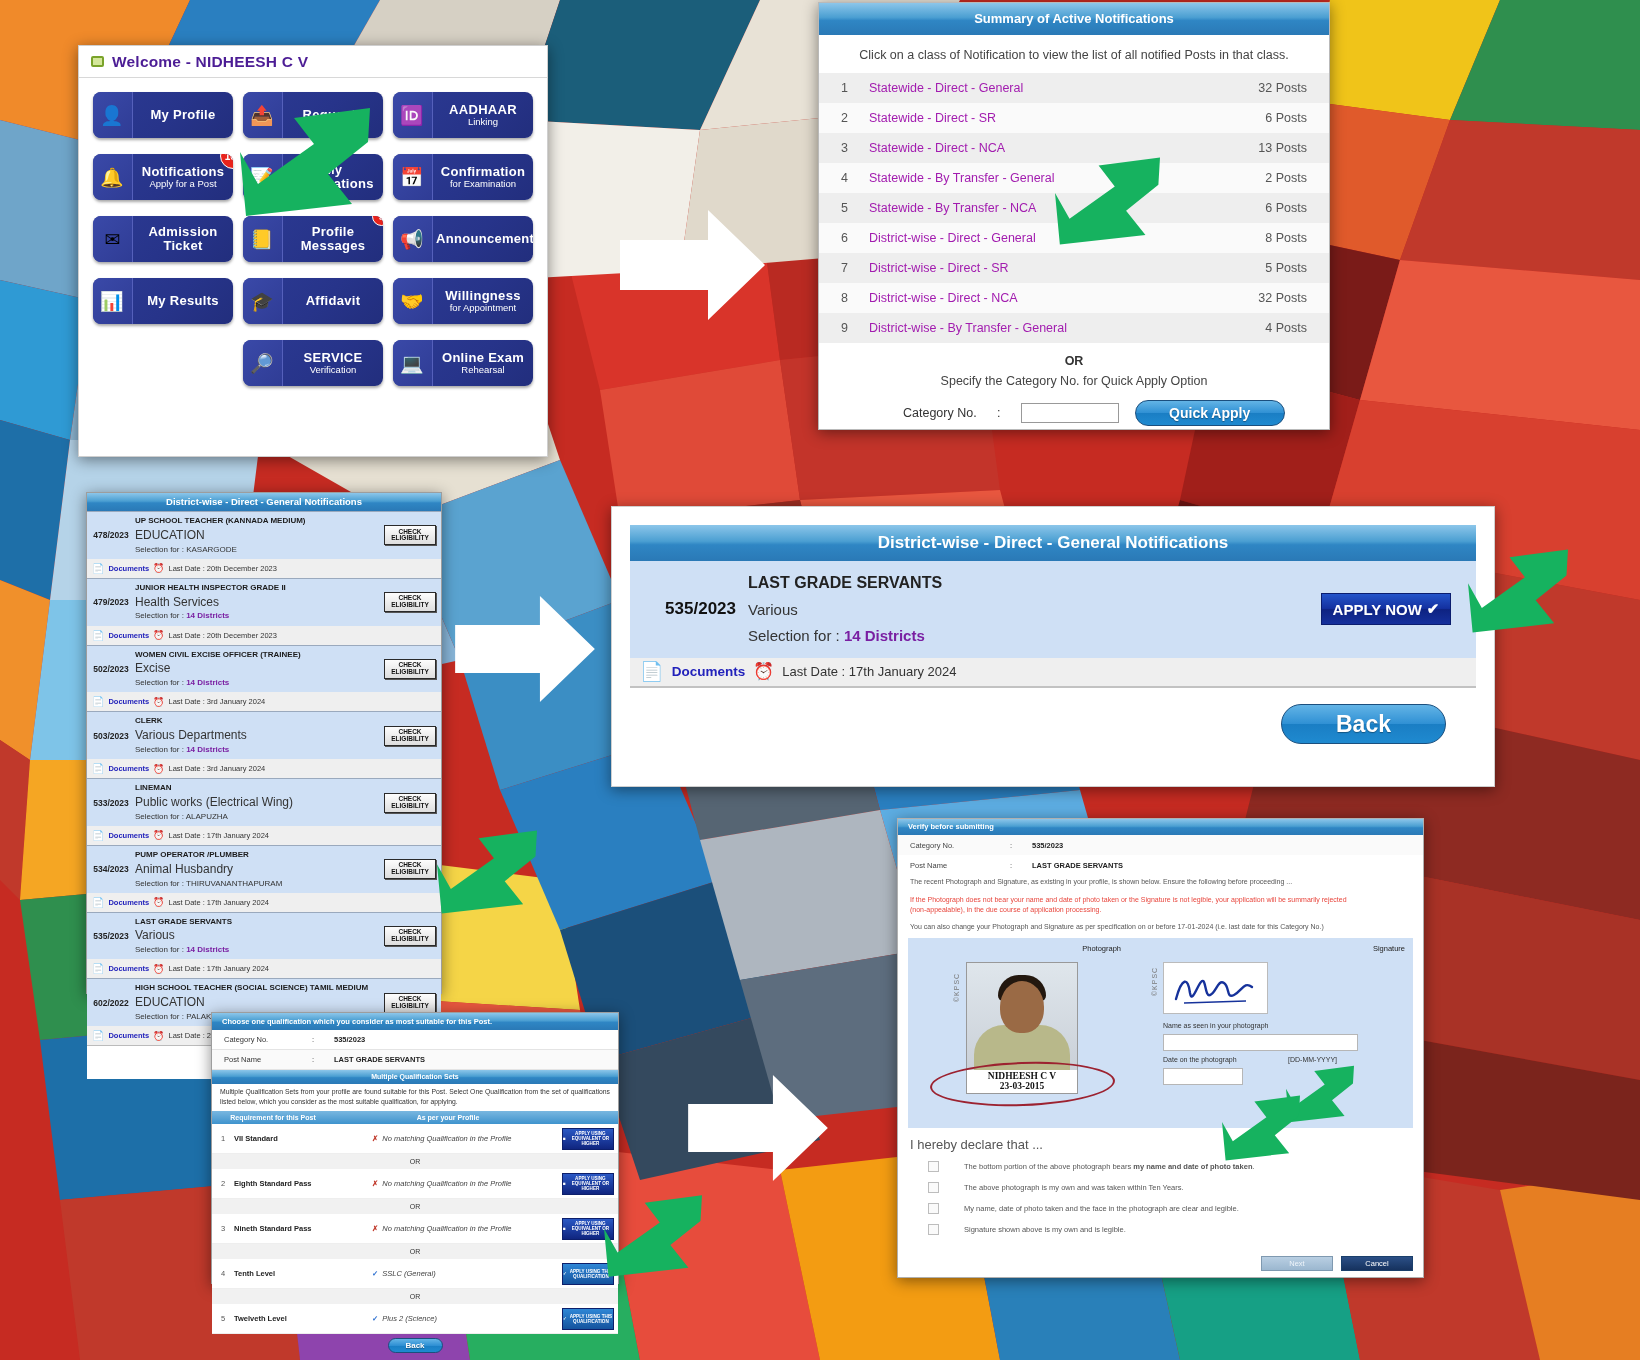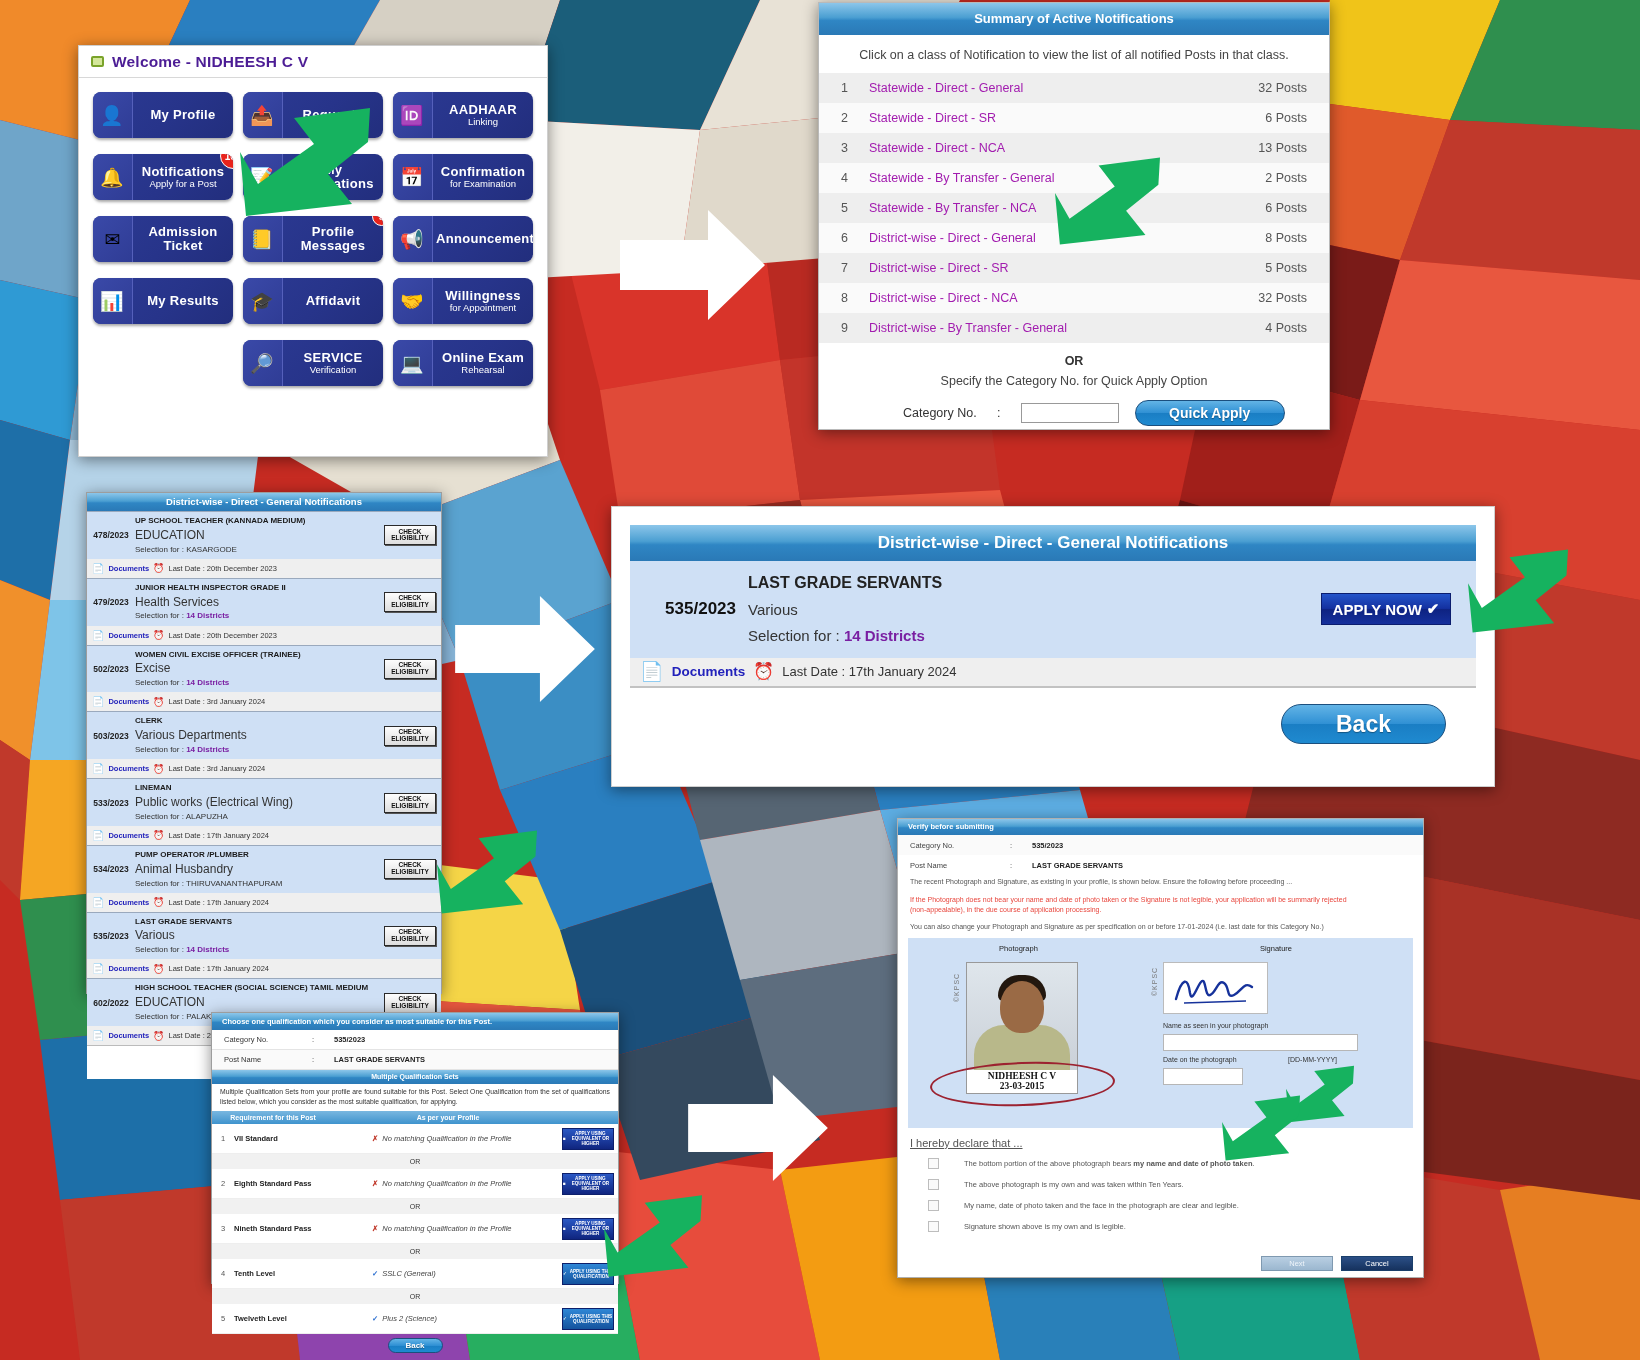--- a/index.html
+++ b/index.html
@@ -157,35 +157,35 @@
   #verify { left:897px; top:818px; width:527px; height:460px; border:1px solid #b0b0b0; background:#fff; }
   #verify .hd { height:16px; line-height:16px; font-size:7.5px; text-align:left; padding-left:10px; }
   .vkv { display:flex; align-items:center; height:20px; font-size:7.5px; color:#444; padding-left:12px; }
   .vkv .k { width:100px; }
   .vkv .c { width:22px; }
   .vkv .v { font-weight:bold; color:#222; }
   .vtext { font-size:7px; color:#555; padding:2px 12px; line-height:1.5; }
   .vtext.red { color:#e8453c; padding-top:5px; padding-bottom:4px; }
   .photobox { background:#cfe0f5; margin:4px 10px 0 10px; padding:6px 8px 10px 8px; position:relative; height:190px; }
   .photobox .cap { display:flex; font-size:7.5px; color:#222; }
-  .photobox .cap .c1 { width:205px; text-align:center; }
-  .photobox .cap .c2 { flex:1; text-align:center; padding-left:6px;margin-left:20px;}
+  .photobox .cap .c1 { width:205px; text-align:right; }
+  .photobox .cap .c2 { flex:1; text-align:right; padding-left:6px;margin-left:20px;}
   .ph-frame { position:absolute; left:58px; top:24px; width:112px; height:132px; background:#fff; border:1px solid #999; overflow:hidden; }
   .ph-sky { position:absolute; inset:0; background:linear-gradient(to bottom,#dfe6ec,#c6ccd4); }
   .ph-head { position:absolute; left:50%; top:18px; transform:translateX(-50%); width:44px; height:52px; border-radius:50% 50% 45% 45%; background:#9a6a45; }
   .ph-hair { position:absolute; left:50%; top:12px; transform:translateX(-50%); width:48px; height:26px; border-radius:24px 24px 6px 6px; background:#23180f; }
   .ph-body { position:absolute; left:50%; bottom:16px; transform:translateX(-50%); width:96px; height:52px; border-radius:30px 30px 0 0; background:#b8b88a; }
   .ph-name { position:absolute; left:0; right:0; bottom:0; background:#fff; text-align:center; font-family:"Liberation Serif",serif; font-weight:bold; color:#111; font-size:9.5px; line-height:1.12; padding:1px 0 1px; }
   .ph-oval { position:absolute; left:22px; top:124px; width:185px; height:44px; border:2px solid #9c2230; border-radius:50%; transform:rotate(-2deg); }
   .wm { position:absolute; font-size:7px; color:#7a7a7a; transform:rotate(-90deg); letter-spacing:1px; }
   .sig-frame { position:absolute; left:255px; top:24px; width:105px; height:52px; background:#fff; border:1px solid #bbb; }
   .sig-ink { position:absolute; left:8px; top:8px; }
   .fld-lbl { position:absolute; font-size:7px; color:#333; }
   .fld { position:absolute; height:17px; background:#fff; border:1px solid #b6b6b6; }
-  .decl { font-size:11px; color:#555; padding:9px 12px 4px 12px;text-decoration:underline; }
+  .decl { font-size:13px; color:#555; padding:9px 12px 4px 12px; }
   .dline { display:flex; align-items:center; height:21px; font-size:7.5px; color:#555; padding-left:30px; gap:25px; }
   .cbx { width:11px; height:11px; border:1px solid #bdbdbd; background:#fafafa; flex:0 0 11px; }
   #verify .vfoot { position:absolute; right:10px; bottom:6px; display:flex; gap:8px; }
   .btn-flat {
     width:72px; height:15px; font-size:7.5px; color:#fff; display:flex; align-items:center; justify-content:center;
     border:1px solid #1a3f6b; background:linear-gradient(to bottom,#7fb6e0,#4d8fc4); cursor:pointer;
   }
   .btn-flat.dark { background:linear-gradient(to bottom,#2b4f86,#16325e); }
   .btn-flat.dis { background:linear-gradient(to bottom,#b9cfe3,#9bb7cf); border-color:#7f99b0; color:#eef4fa; }
 

